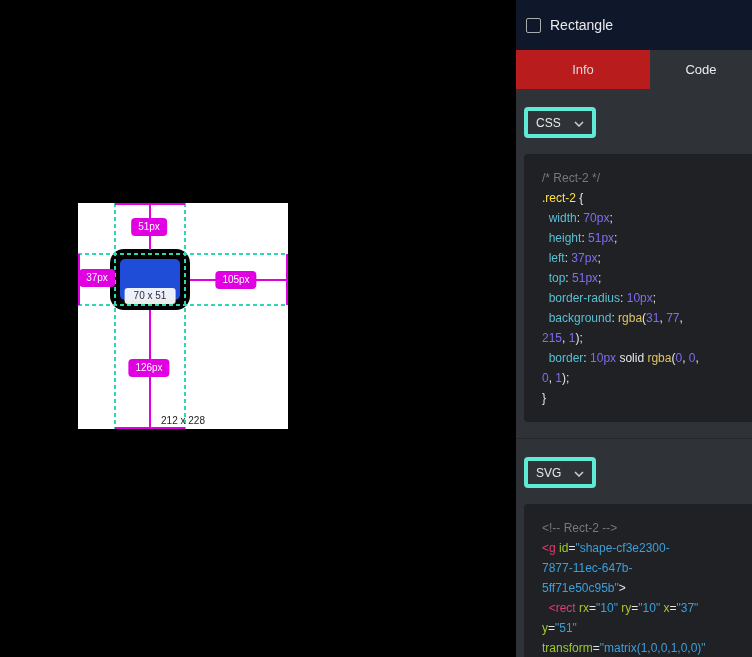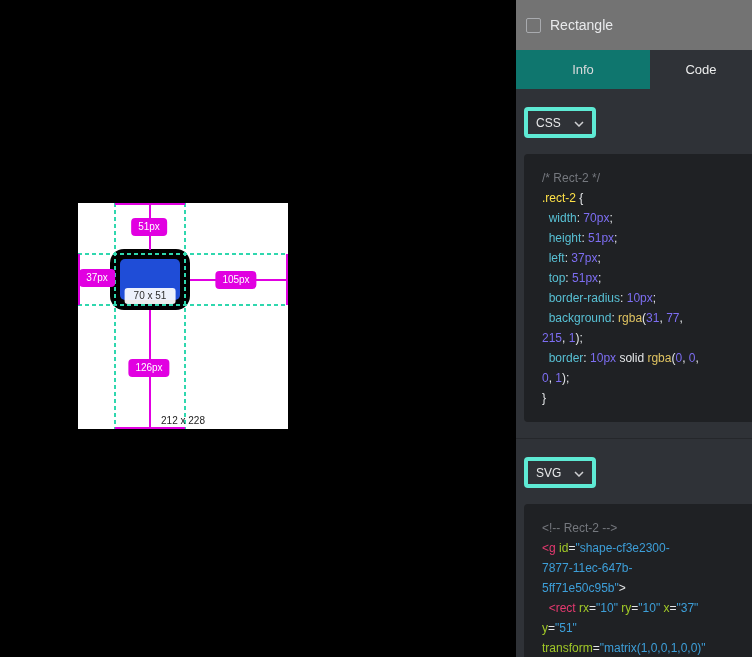--- a/index.html
+++ b/index.html
@@ -27,26 +27,26 @@
             font-size:10px; line-height:12px; padding:3px 7px; border-radius:4px; white-space:nowrap; }
 
   .size-tip { position:absolute; left:72px; top:85px; transform:translateX(-50%);
               background:rgba(255,255,255,0.92); color:#2e2e2e; font-size:10px; line-height:12px;
               padding:2px 9px; border-radius:3px; white-space:nowrap; }
   .board-size { position:absolute; left:0; right:0; top:212px; text-align:center;
                 color:#1c1c1c; font-size:10px; }
 
   
   .panel { position:absolute; left:516px; top:0; width:236px; height:657px; background:#2f3237; }
-  .panel-header { height:50px; background:#737373; display:flex; align-items:center; padding-left:10px; }
+  .panel-header { height:50px; background:#0f172a; display:flex; align-items:center; padding-left:10px; }
   .shape-icon { width:15px; height:15px; border:1.5px solid #a9abaf; border-radius:2px;
                 margin-right:9px; flex:0 0 auto; }
   .panel-title { color:#e9eaec; font-size:14px; }
 
-  .tabs { display:flex; height:39px; background:#0f766e; }
+  .tabs { display:flex; height:39px; background:#b91c1c; }
   .tab  { display:flex; align-items:center; justify-content:center; color:#d9dadc; font-size:13px; cursor:pointer; }
   .tab-info { width:134px; }
   .tab-code { flex:1; background:#2f3237; color:#eceded; }
 
   .fmt-select { position:relative; margin:18px 0 0 8px; width:72px; height:31px;
                 border:4px solid #5eead4; border-radius:4px; display:flex; align-items:center;
                 padding:0 8px; color:#e8e9ea; font-size:12px; cursor:pointer; justify-content:space-between; }
 
   .code-block { margin:16px 0 0 8px; width:273px; background:#1f2124; border-radius:4px;
                 padding:14px 6px 14px 18px; }

